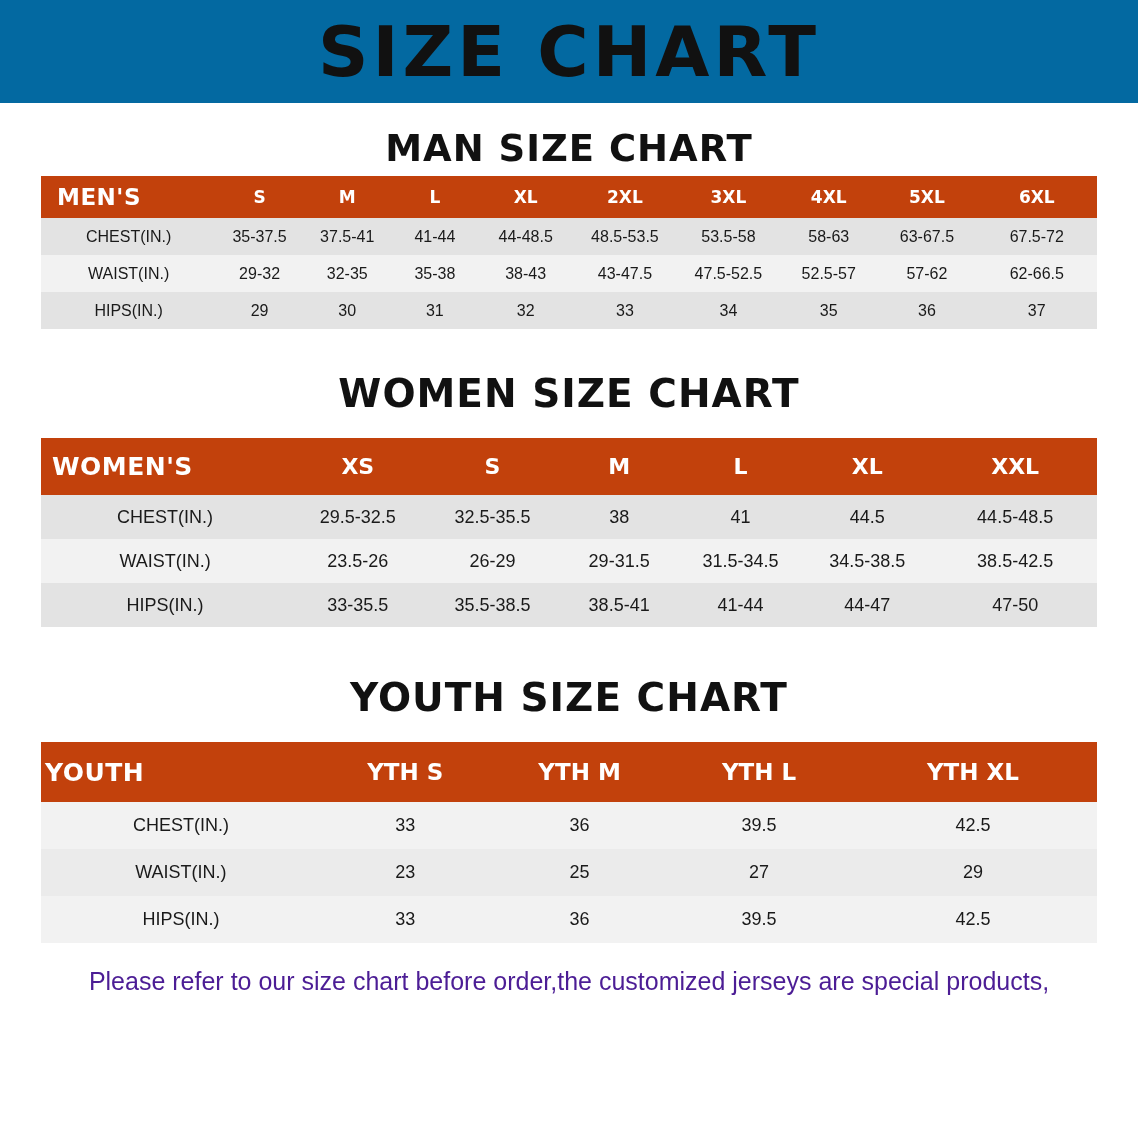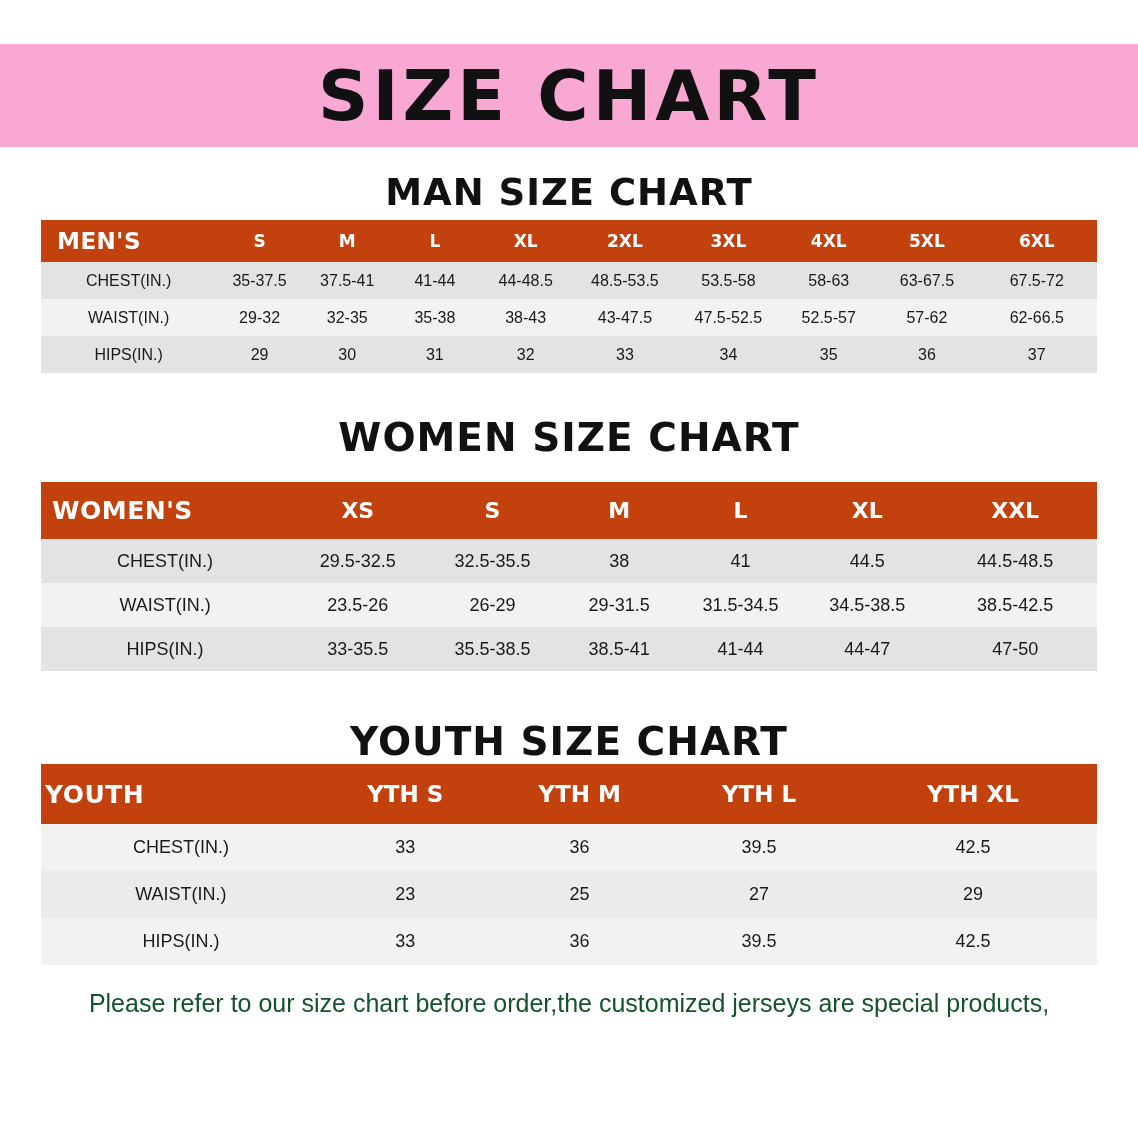--- a/index.html
+++ b/index.html
@@ -12,25 +12,24 @@
     background: #ffffff;
     font-family: "Liberation Sans", sans-serif;
     color: #111111;
     overflow: hidden;
   }
 
   
   .banner {
     width: 100%;
     height: 103px;
-    background: #f9a8d4;
+    background: #0369a1;
     display: flex;
     align-items: center;
     justify-content: center;
-    margin-top: 44px;
   }
   .banner-title {
     font-family: "DejaVu Sans", sans-serif;
     font-weight: bold;
     font-size: 70px;
     letter-spacing: 4px;
     color: #111111;
     line-height: 1;
   }
 
@@ -50,20 +49,21 @@
   .title-women {
     font-size: 39px;
     letter-spacing: 1px;
     margin-top: 42px;
     margin-bottom: 22px;
   }
   .title-youth {
     font-size: 39px;
     letter-spacing: 1px;
     margin-top: 48px;
+    margin-bottom: 22px;
   }
 
   
   .table-wrap {
     margin: 0 41px;
   }
   table {
     width: 100%;
     border-collapse: collapse;
     table-layout: fixed;
@@ -119,21 +119,21 @@
     font-size: 25px;
     letter-spacing: 0.5px;
   }
   .youth tbody td { height: 45px; font-size: 18px; }
   .youth tbody tr:nth-child(odd) { background: #f2f2f2; }
   .youth tbody tr:nth-child(even) { background: #ebebeb; }
 
   
   .note {
     margin: 22px 41px 0 41px;
-    color: #14532d;
+    color: #4c1d95;
     font-family: "Liberation Sans", sans-serif;
     font-size: 25px;
     line-height: 1.35;
     text-align: center;
   }
 </style>
 </head>
 <body>
 
 <div class="banner">

